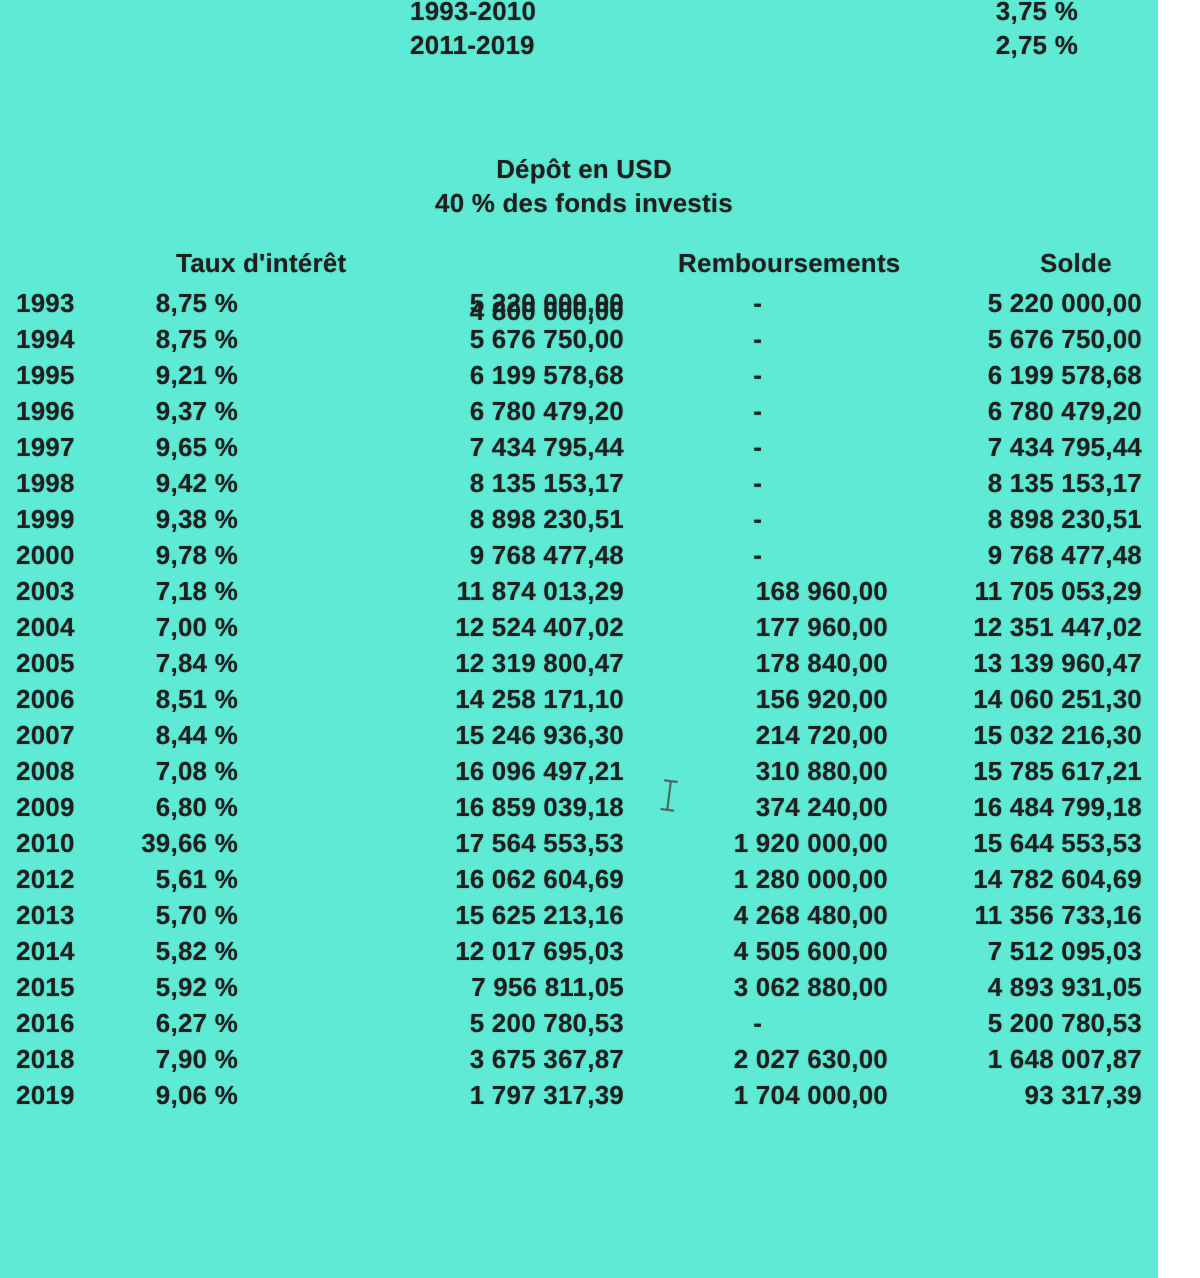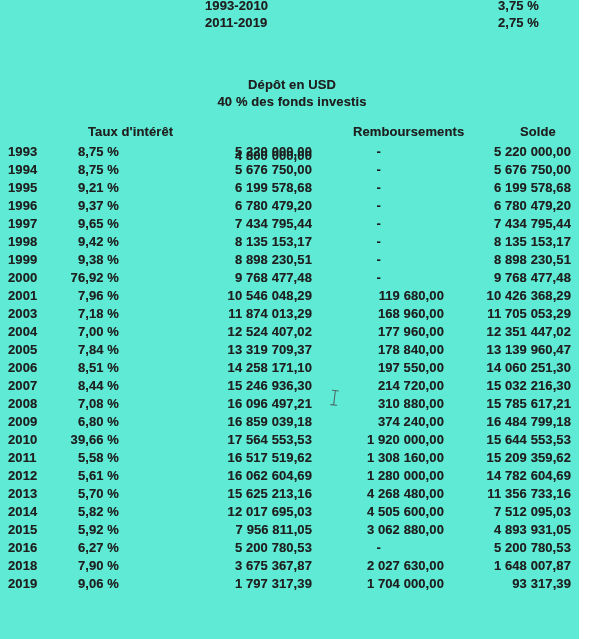--- a/index.html
+++ b/index.html
@@ -14,21 +14,21 @@
   }
   .rate-line { position:absolute; left:0; width:100%; height:17px; line-height:17px; }
   .rate-line .period { position:absolute; left:205px; white-space:nowrap; }
   .rate-line .rateval { position:absolute; right:40px; white-space:nowrap; }
   .title-block { position:absolute; top:76px; left:0; width:584px; text-align:center; }
   .title-block div { height:17px; line-height:17px; white-space:nowrap; }
   .header-row { position:absolute; top:123px; left:0; width:100%; height:18px; line-height:18px; }
   .header-row span { position:absolute; white-space:nowrap; }
   .h-rate   { left:88px; }
   .h-deposit{ right:267px;margin-top:24px; }
-  .h-repay  { left:353px;text-align:right; }
+  .h-repay  { left:339px;text-align:right; }
   .h-solde  { left:520px; }
   .tbody { position:absolute; top:143px; left:0; width:100%; }
   .row { position:relative; height:18px; line-height:18px; width:100%; }
   .row span { position:absolute; white-space:nowrap; }
   .c-year    { left:8px; }
   .c-rate    { right:460px; }
   .c-deposit { right:267px; }
   .c-repay   { right:135px; }
   .c-repay.dash { right:198px; }
   .c-balance { right:8px; }
@@ -117,33 +117,26 @@
     <div class="row">
       <span class="c-year">1999</span>
       <span class="c-rate">9,38 %</span>
       <span class="c-deposit">8 898 230,51</span>
       <span class="c-repay dash">-</span>
       <span class="c-balance">8 898 230,51</span>
     </div>
 
     <div class="row">
       <span class="c-year">2000</span>
-      <span class="c-rate">76,92 %</span>
+      <span class="c-rate">9,78 %</span>
       <span class="c-deposit">9 768 477,48</span>
       <span class="c-repay dash">-</span>
       <span class="c-balance">9 768 477,48</span>
     </div>
 
-    <div class="row">
-      <span class="c-year">2001</span>
-      <span class="c-rate">7,96 %</span>
-      <span class="c-deposit">10 546 048,29</span>
-      <span class="c-repay">119 680,00</span>
-      <span class="c-balance">10 426 368,29</span>
-    </div>
 
 
     <div class="row">
       <span class="c-year">2003</span>
       <span class="c-rate">7,18 %</span>
       <span class="c-deposit">11 874 013,29</span>
       <span class="c-repay">168 960,00</span>
       <span class="c-balance">11 705 053,29</span>
     </div>
 
@@ -151,30 +144,30 @@
       <span class="c-year">2004</span>
       <span class="c-rate">7,00 %</span>
       <span class="c-deposit">12 524 407,02</span>
       <span class="c-repay">177 960,00</span>
       <span class="c-balance">12 351 447,02</span>
     </div>
 
     <div class="row">
       <span class="c-year">2005</span>
       <span class="c-rate">7,84 %</span>
-      <span class="c-deposit">13 319 709,37</span>
+      <span class="c-deposit">12 319 800,47</span>
       <span class="c-repay">178 840,00</span>
       <span class="c-balance">13 139 960,47</span>
     </div>
 
     <div class="row">
       <span class="c-year">2006</span>
       <span class="c-rate">8,51 %</span>
       <span class="c-deposit">14 258 171,10</span>
-      <span class="c-repay">197 550,00</span>
+      <span class="c-repay">156 920,00</span>
       <span class="c-balance">14 060 251,30</span>
     </div>
 
     <div class="row">
       <span class="c-year">2007</span>
       <span class="c-rate">8,44 %</span>
       <span class="c-deposit">15 246 936,30</span>
       <span class="c-repay">214 720,00</span>
       <span class="c-balance">15 032 216,30</span>
     </div>
@@ -196,27 +189,20 @@
     </div>
 
     <div class="row">
       <span class="c-year">2010</span>
       <span class="c-rate">39,66 %</span>
       <span class="c-deposit">17 564 553,53</span>
       <span class="c-repay">1 920 000,00</span>
       <span class="c-balance">15 644 553,53</span>
     </div>
 
-    <div class="row">
-      <span class="c-year">2011</span>
-      <span class="c-rate">5,58 %</span>
-      <span class="c-deposit">16 517 519,62</span>
-      <span class="c-repay">1 308 160,00</span>
-      <span class="c-balance">15 209 359,62</span>
-    </div>
 
     <div class="row">
       <span class="c-year">2012</span>
       <span class="c-rate">5,61 %</span>
       <span class="c-deposit">16 062 604,69</span>
       <span class="c-repay">1 280 000,00</span>
       <span class="c-balance">14 782 604,69</span>
     </div>
 
     <div class="row">

